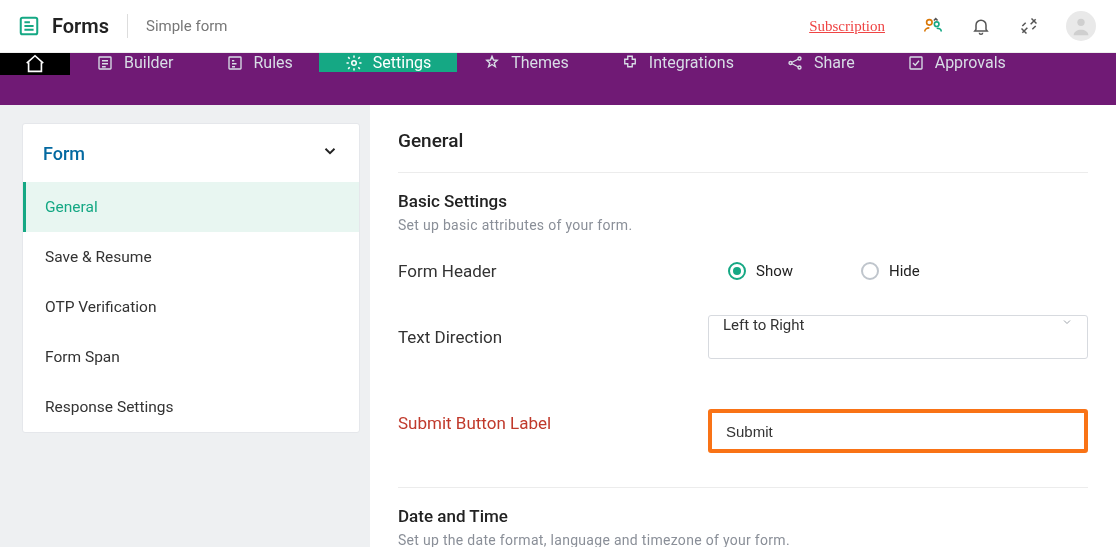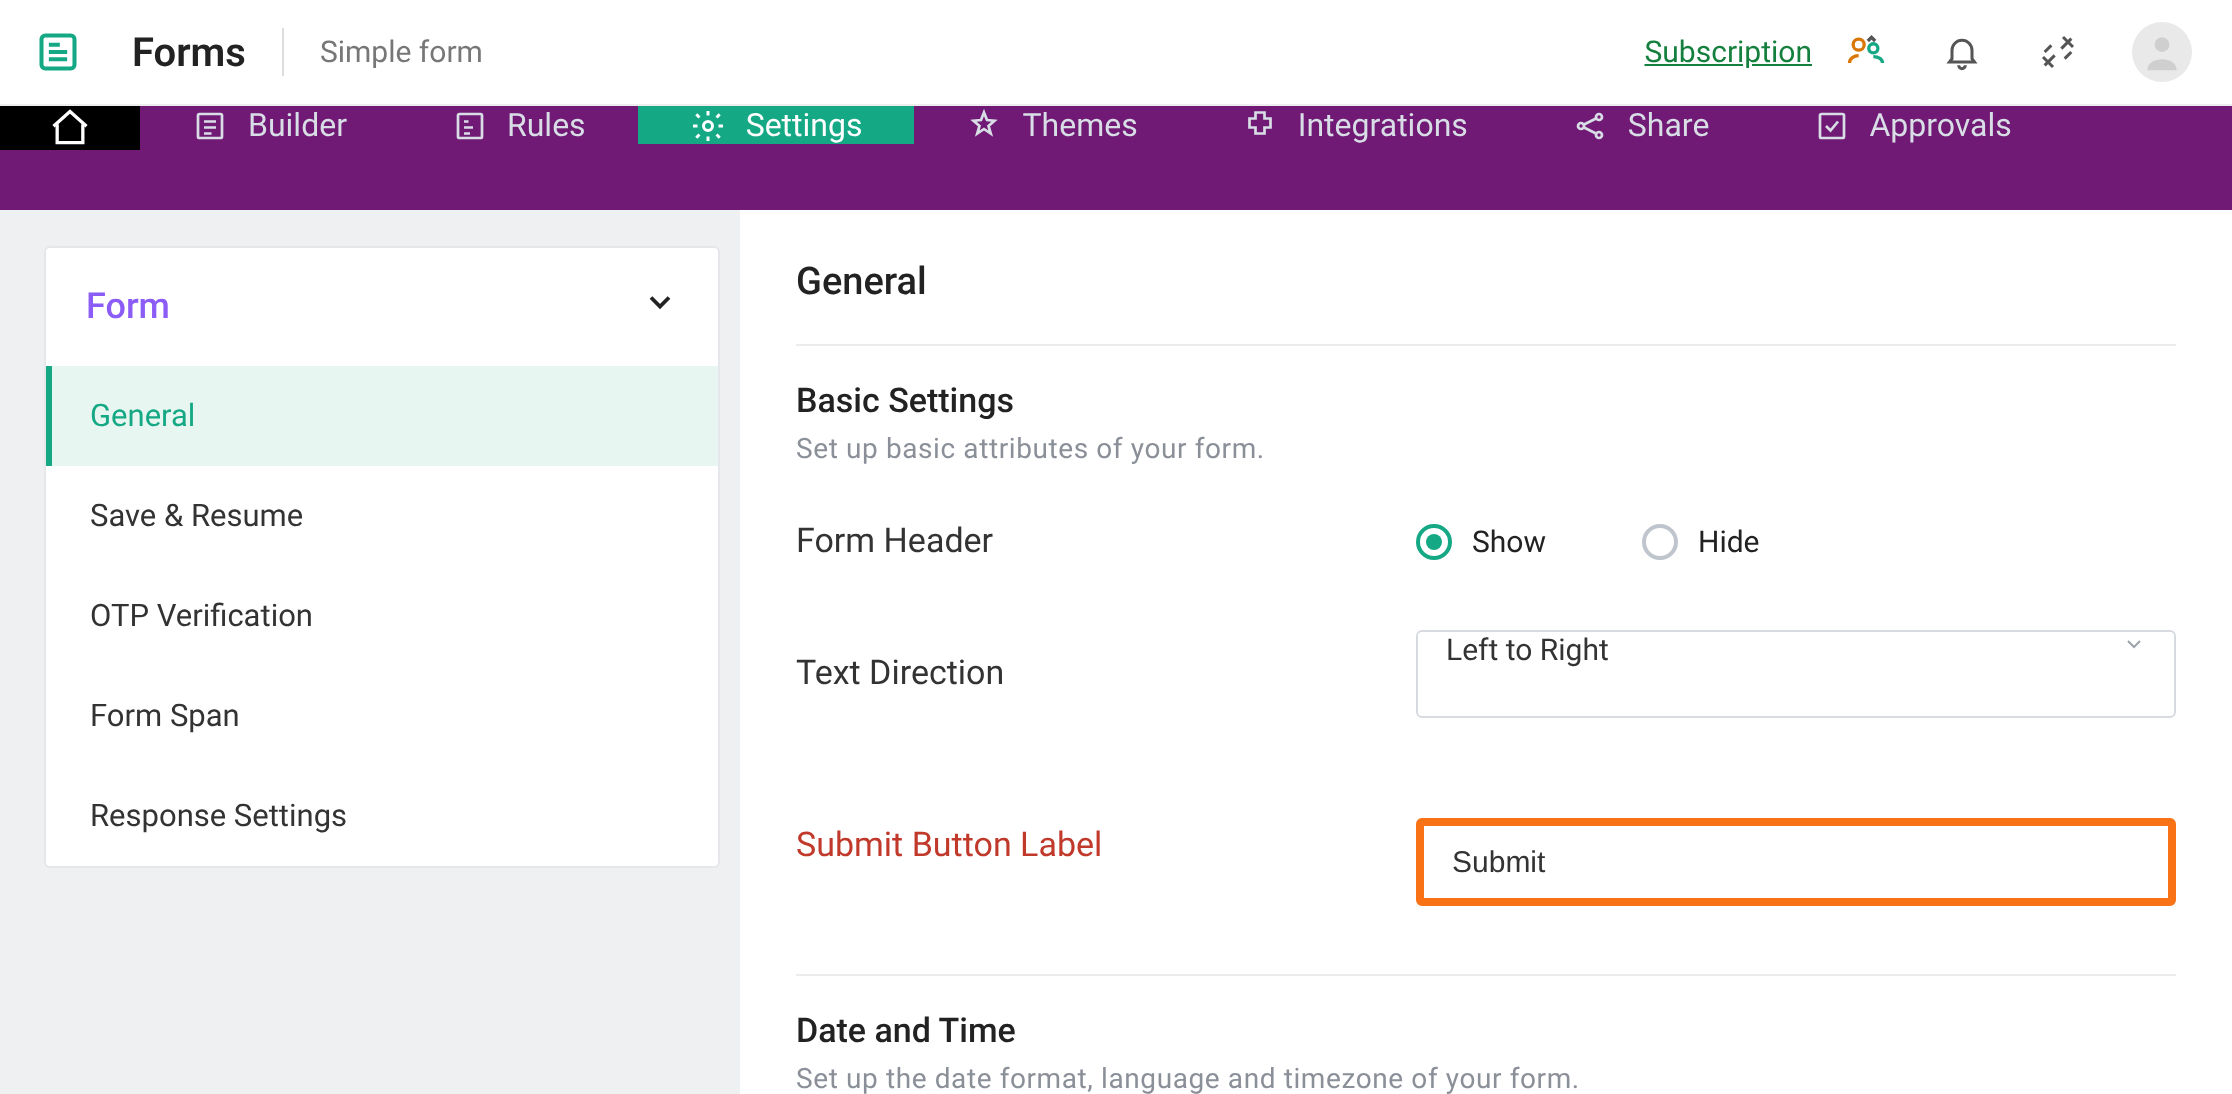--- a/index.html
+++ b/index.html
@@ -1,61 +1,61 @@
 <!DOCTYPE html>
 <html><head>
 <meta charset="utf-8">
 <style>
   * { box-sizing: border-box; margin: 0; padding: 0; }
   body { font-family: -apple-system, BlinkMacSystemFont, "Segoe UI", Roboto, sans-serif; font-size: 14px; color: #222; width: 1116px; height: 547px; overflow: hidden; background: #fff; }
 
   
   .topbar { height: 53px; display: flex; align-items: center; padding: 0 20px 0 18px; border-bottom: 1px solid #eee; }
-  .logo { display: flex; align-items: center; gap: 26px; }
+  .logo { display: flex; align-items: center; gap: 12px; }
   .logo-mark { width: 22px; height: 22px; }
   .logo-text { font-size: 20px; font-weight: 600; color: #222; }
   .divider-vert { width: 1px; height: 24px; background: #ddd; margin: 0 18px; }
   .form-name { font-size: 15px; color: #777; }
   .topbar-spacer { flex: 1; }
-  .subscription { color: #15803d; font-size: 15px; text-decoration: underline; margin-right: 16px; }
+  .subscription { color: #ef4444; font-size: 15px; text-decoration: underline; margin-right: 37px; font-family: Liberation Serif, serif; }
   .top-icons { display: flex; align-items: center; gap: 26px; }
   .top-icon { width: 22px; height: 22px; display: flex; align-items: center; justify-content: center; color: #555; }
   .avatar { width: 30px; height: 30px; border-radius: 50%; background: #e9e9e9; display: flex; align-items: center; justify-content: center; color: #bbb; }
 
   
   .navbar { height: 52px; background: #701a75; display: flex; align-items: flex-start; }
   .nav-home { width: 70px; background: #000; display: flex; align-items: center; justify-content: center; color: #fff; }
   .nav-item { display: flex; align-items: center; gap: 10px; padding: 0 26px; color: #d8dde6; font-size: 16px; cursor: pointer; }
   .nav-item.active { background: #15a884; color: #fff; }
   .nav-icon { width: 18px; height: 18px; display: flex; align-items: center; justify-content: center; }
 
   
   .body { display: flex; height: calc(547px - 53px - 52px); background: #eef0f2; }
 
   
   .sidebar-wrap { width: 370px; padding: 18px 10px 0 22px; }
   .sidebar { background: #fff; border: 1px solid #e5e7eb; border-radius: 3px; }
-  .side-header { display: flex; align-items: center; justify-content: space-between; padding: 18px 20px; font-size: 18px; color: #8b5cf6; font-weight: 500; cursor: pointer; border-radius: 28px; }
+  .side-header { display: flex; align-items: center; justify-content: space-between; padding: 18px 20px; font-size: 18px; color: #0369a1; font-weight: 500; cursor: pointer; border-radius: 28px; }
   .side-caret { color: #222; }
   .side-item { padding: 16px 22px; font-size: 15.5px; color: #333; cursor: pointer; }
   .side-item.active { background: #e8f6f1; color: #15a884; border-left: 3px solid #15a884; padding-left: 19px; }
 
   
   .main { flex: 1; background: #fff; padding: 24px 28px 0 28px; overflow: hidden; }
   .page-title { font-size: 19px; font-weight: 500; color: #222; padding-bottom: 20px; border-bottom: 1px solid #ececec; }
   .section { padding-top: 18px; }
   .section-title { font-size: 17px; font-weight: 500; color: #222; }
   .section-sub { font-size: 14px; color: #8a8f98; letter-spacing: 0.3px; margin-top: 6px; }
   .form-rows { margin-top: 28px; }
   .form-row { display: flex; align-items: center; margin-bottom: 34px; }
   .row-label { width: 310px; text-align: left; font-size: 17px; color: #333; }
   .row-label.error { color: #c0392b; }
   .row-control { flex: 1; display: flex; align-items: center; }
 
-  .radio-group { display: flex; gap: 48px; }
+  .radio-group { display: flex; gap: 68px; margin-left: 20px; }
   .radio-opt { display: flex; align-items: center; gap: 10px; font-size: 15px; color: #222; cursor: pointer; }
   .radio-dot { width: 18px; height: 18px; border: 2px solid #bfc5cc; border-radius: 50%; display: flex; align-items: center; justify-content: center; }
   .radio-dot.selected { border-color: #15a884; }
   .radio-dot.selected::after { content: ""; width: 8px; height: 8px; border-radius: 50%; background: #15a884; }
 
   .select-box { width: 100%; height: 44px; border: 1px solid #d7dadf; border-radius: 3px; display: flex; padding: 0 14px; font-size: 15px; color: #333; justify-content: space-between; cursor: pointer; }
   .select-caret { color: #9da3aa; font-size: 12px; }
 
   .text-input { width: 100%; height: 44px; border: 4px solid #f97316; border-radius: 3px; padding: 0 14px; font-size: 15px; color: #333; outline: none; margin-top: 16px; }
 

